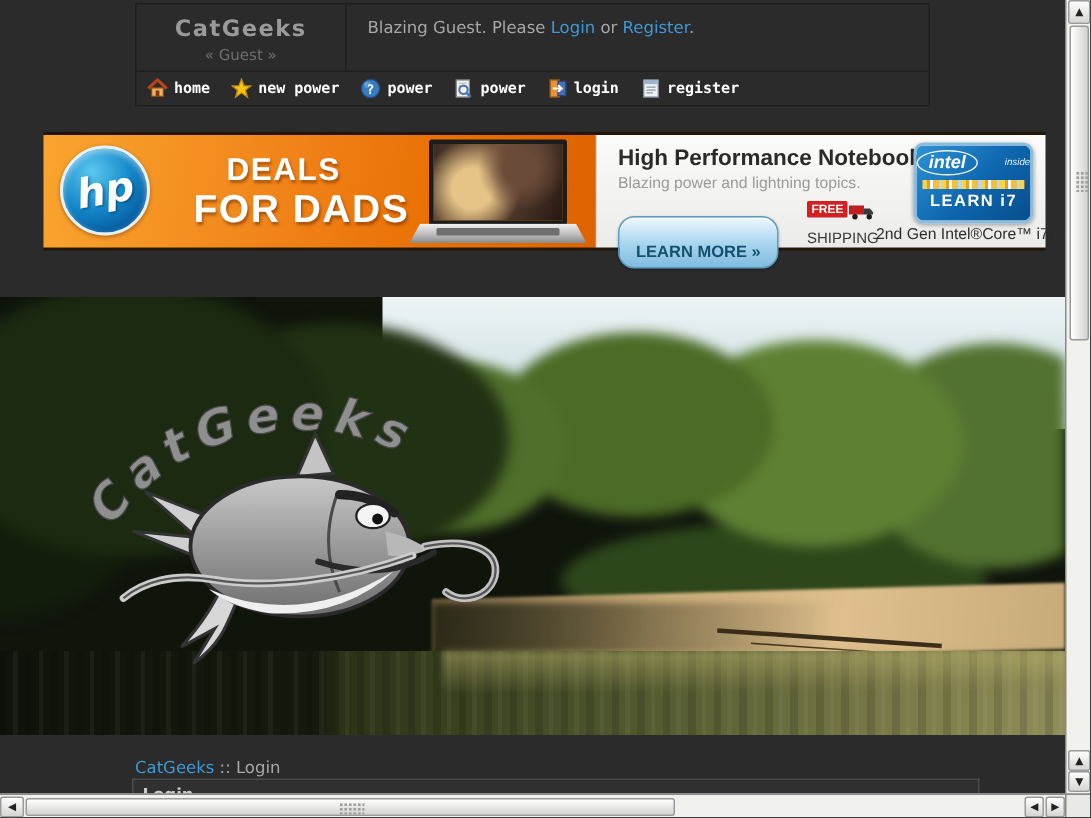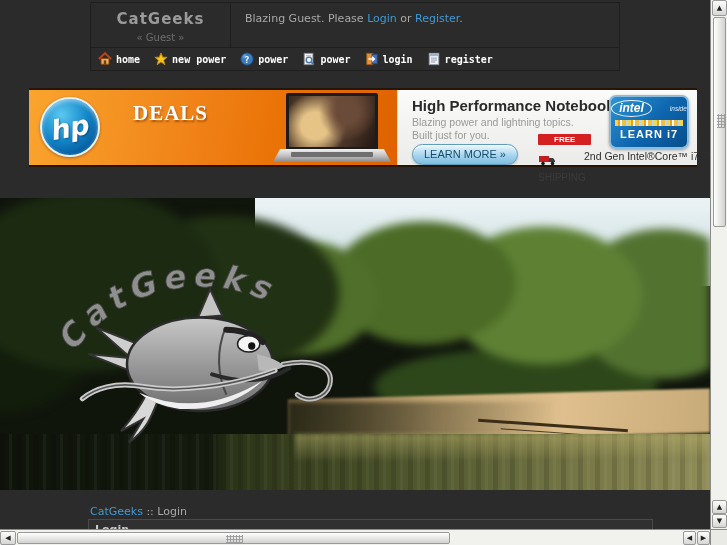--- a/index.html
+++ b/index.html
@@ -24,46 +24,46 @@
   .ad { position:absolute; left:29px; top:88px; width:668px; height:79px; display:flex; cursor:pointer;
         border-top:2px solid #241505; border-bottom:2px solid #241505; }
   .ad-left { width:368px; position:relative; overflow:hidden;
              background:linear-gradient(100deg,#f9a52e 0%,#f08218 45%,#e86d00 75%,#de6300 100%); }
   .hp-circle { position:absolute; left:11px; top:7px; width:60px; height:60px; border-radius:50%;
                background:radial-gradient(circle at 35% 28%, #5bc8f0 0%, #1286c8 48%, #065a9e 78%, #003c74 100%);
                border:2px solid #e2f1fa; display:flex; align-items:center; justify-content:center;
                box-shadow:inset 0 2px 4px rgba(255,255,255,.5), 0 1px 3px rgba(60,20,0,.4); }
   .hp-letters { color:#fff; font-weight:bold; font-style:italic; font-size:27px;
                 transform:rotate(-10deg); text-shadow:1px 1px 2px rgba(0,40,80,.5); }
-  .deals { position:absolute; left:82px; top:13px; color:#fff; font-family:Liberation Serif, serif;
+  .deals { position:absolute; left:100px; top:13px; color:#fff; font-family:Liberation Sans, sans-serif;
            font-weight:bold; text-shadow:1px 2px 2px rgba(110,45,0,.55); line-height:1; }
   .deals-l1 { font-size:21px; letter-spacing:1px; margin-left:22px; }
   .deals-l2 { font-size:26px; letter-spacing:1px; margin-top:2px; }
   .ad-laptop { position:absolute; right:4px; top:3px; width:122px; height:74px; }
   .laptop-screen { width:92px; height:57px; margin:0 auto; border:3px solid #1c1c1c; border-radius:2px;
                    background:
                      radial-gradient(circle at 68% 32%, #6a4a38 0%, #6a4a38 16%, transparent 42%),
                      radial-gradient(circle at 30% 58%, #e6c487 0%, #e6c487 20%, transparent 48%),
                      linear-gradient(115deg,#3a2a20 0%,#7a5a40 40%,#4a3428 70%,#241812 100%); }
   .laptop-base { width:118px; height:13px; margin:-1px auto 0; position:relative;
                  background:linear-gradient(#f2f2f2,#bdbdbd 55%,#8a8a8a);
                  clip-path:polygon(6% 0, 94% 0, 100% 100%, 0 100%); }
   .laptop-base::after { content:""; position:absolute; left:18px; right:18px; top:3px; height:5px;
                         background:#6f6f6f; border-radius:1px; }
   .ad-right { flex:1; position:relative; background:linear-gradient(#fbfbf9,#ebebe9); border-left:1px solid #d8d8d4;
               font-family:"Liberation Sans", sans-serif; }
   .ad-title { position:absolute; left:14px; top:7px; font-size:15px; font-weight:bold; color:#2a2a2a; }
   .ad-sub { position:absolute; left:14px; top:26px; font-size:10.5px; color:#9a9a96; line-height:13px; }
-  .ad-cta { position:absolute; left:14px; top:54px; padding:3px 11px 4px; border-radius:11px;
+  .ad-cta { position:absolute; left:14px; top:54px; padding:17px 11px 4px; border-radius:11px;
             background:linear-gradient(#eef8fe,#a6d4ee 55%,#7fbcde); border:1px solid #5c9cc0;
-            color:#14506e; font-size:11px; font-weight:normal; cursor:pointer;
+            color:#14506e; font-size:11px; font-weight:bold; cursor:pointer;
             box-shadow:inset 0 1px 0 #fff, 0 1px 2px rgba(0,0,0,.25); }
   .free-ship { position:absolute; left:140px; top:44px; width:70px; text-align:left; }
   .free-badge { display:inline-block; background:#d42020; color:#fff; font-size:8px; font-weight:bold;
-                padding:1px 16px; border-radius:1px; vertical-align:top; }
+                padding:1px 3px; border-radius:1px; vertical-align:top; }
   .truck { display:inline-block; vertical-align:top; margin-left:1px; }
   .ship-label { font-size:10px; color:#3a3a3a; margin-top:2px; }
   .ad-processor { position:absolute; left:186px; top:60px; font-size:10.5px; color:#2e2e2e; white-space:nowrap; }
   .intel-badge { position:absolute; right:8px; top:5px; width:80px; height:54px; border-radius:7px;
                  background:linear-gradient(135deg,#2f93d4 0%,#0d65ad 55%,#084e8c 100%);
                  border:2px solid #8cbcdd; color:#fff; overflow:hidden; text-align:center;
                  box-shadow:0 1px 3px rgba(0,0,0,.35); }
   .intel-top { margin-top:3px; display:flex; align-items:center; justify-content:center; gap:18px; }
   .intel-oval { border:1px solid rgba(255,255,255,.9); border-radius:50%; padding:0 7px 1px;
                 font-style:italic; font-weight:bold; font-size:12px; }
@@ -205,31 +205,31 @@
     </div>
   </div>
 
   <div class="ad">
     <div class="ad-left">
       <div class="hp-circle">
         <span class="hp-letters">hp</span>
       </div>
       <div class="deals">
         <div class="deals-l1">DEALS</div>
+        <div class="deals-l2">FOR DADS</div>
       </div>
       <div class="ad-laptop">
         <div class="laptop-screen"></div>
         <div class="laptop-base"></div>
       </div>
     </div>
     <div class="ad-right">
       <div class="ad-title">High Performance Notebooks</div>
       <div class="ad-sub">
         <div>Blazing power and lightning topics.</div>
-        <div>Built just for you.</div>
       </div>
       <div class="ad-cta">LEARN MORE »</div>
       <div class="free-ship">
         <span class="free-badge">FREE</span><span class="truck"><svg width="18" height="11" viewBox="0 0 18 11">
               <rect x="0" y="1" width="10" height="6" fill="#c22020"></rect>
               <path d="M10 3 L14 3 L16 5.5 L16 7 L10 7 Z" fill="#3a3a3a"></path>
               <circle cx="4" cy="8.5" r="1.8" fill="#1a1a1a"></circle>
               <circle cx="13.5" cy="8.5" r="1.8" fill="#1a1a1a"></circle>
             </svg></span>
         <div class="ship-label">SHIPPING</div>

